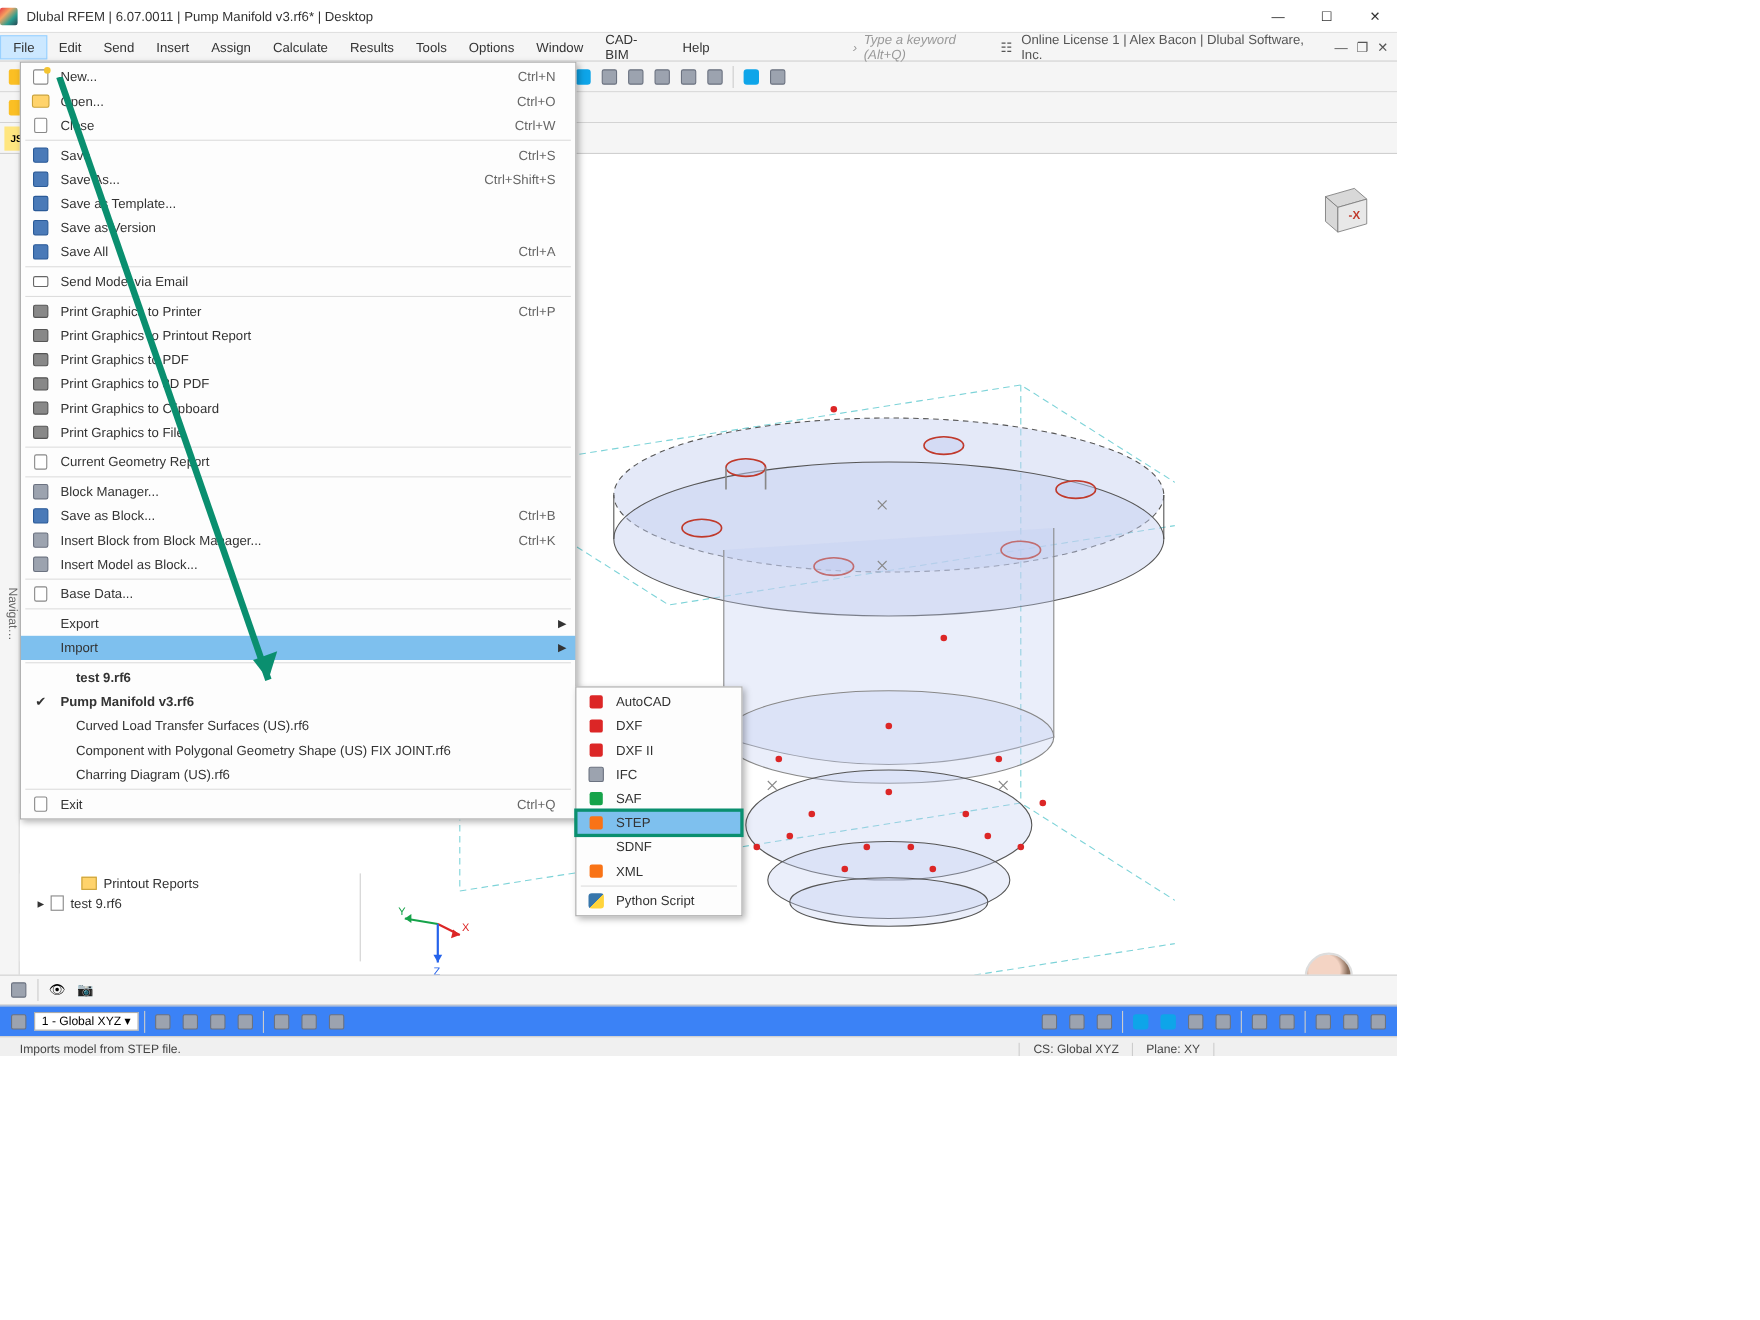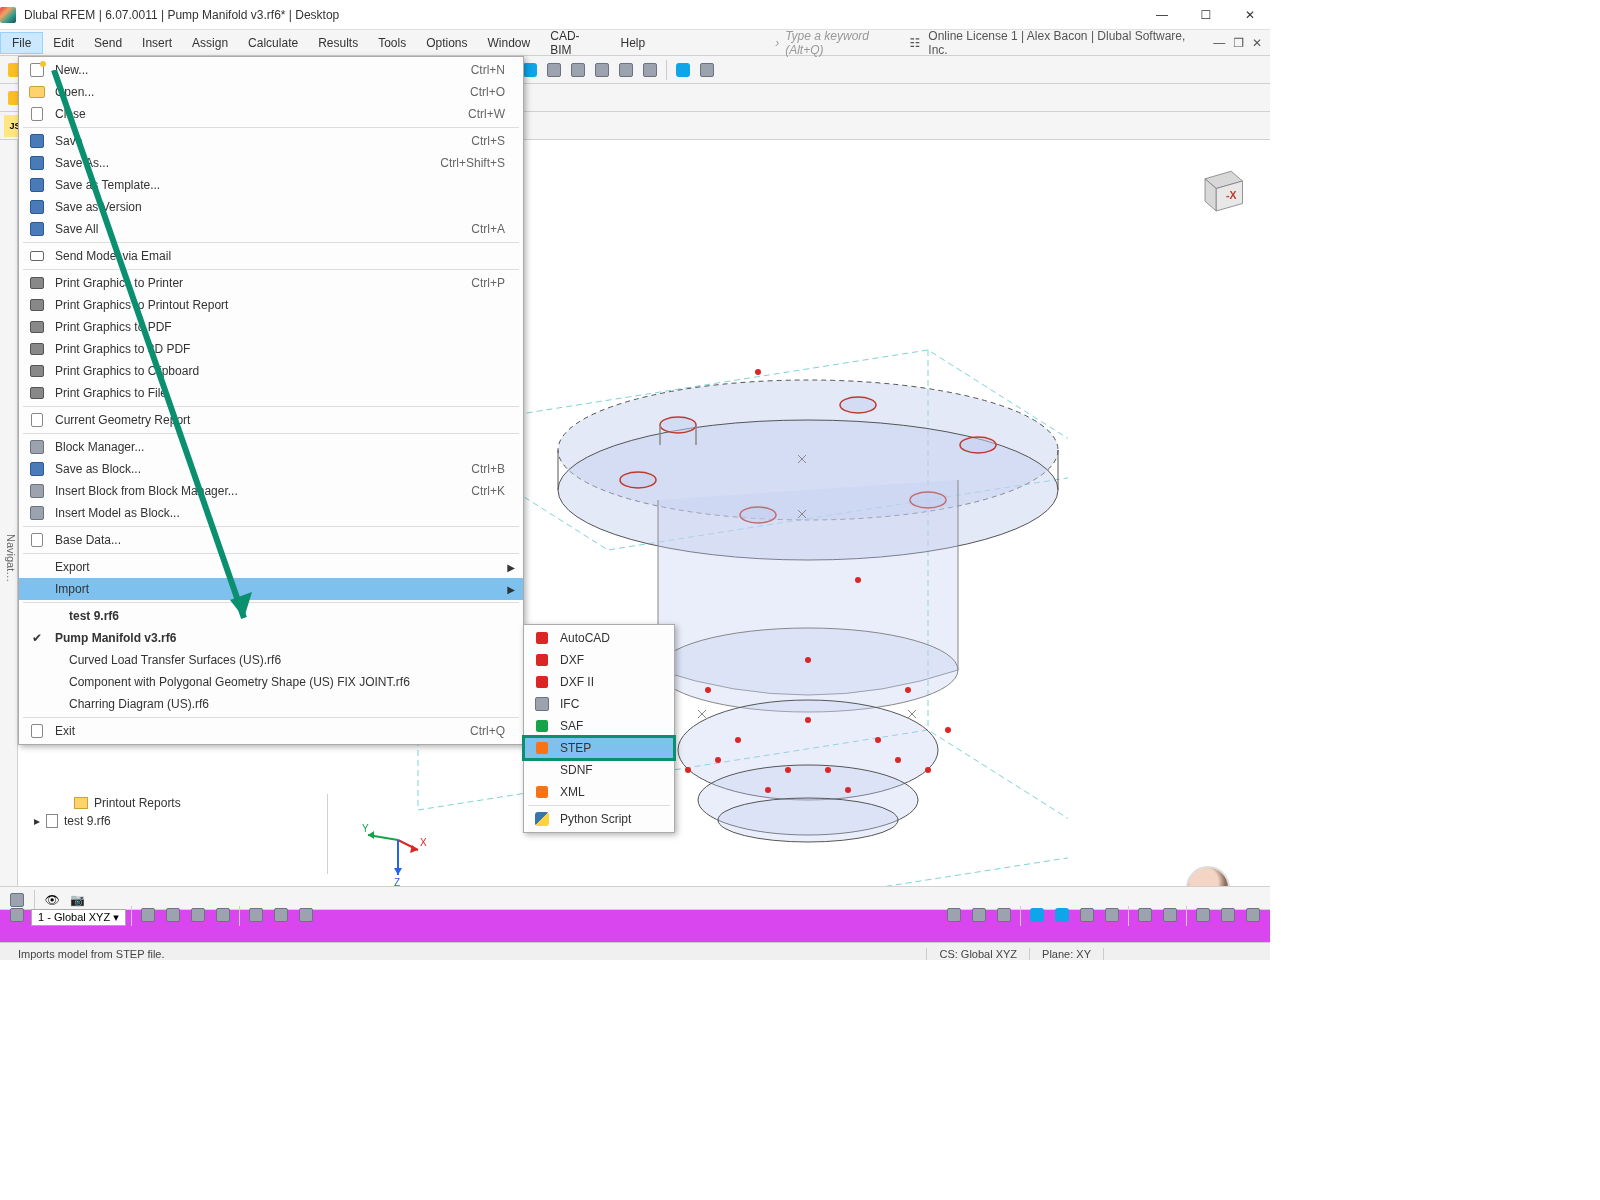--- a/index.html
+++ b/index.html
@@ -56,21 +56,21 @@
 
 .tree-remnant { position:absolute; left:18px; top:849px; width:310px; background:#fff; border-right:1px solid #d0d0d0; font-size:12px; }
 .tree-remnant .trow { display:flex; align-items:center; height:18px; padding-left:40px; gap:6px; color:#333;}
 .tree-remnant .folder { width:14px; height:12px; background:#ffd36b; border:1px solid #caa23a;}
 .tree-remnant .fileico { width:12px; height:14px; background:#fff; border:1px solid #888;}
 
 .bottom-toolbar { position:absolute; bottom:46px; left:0; right:0; height:28px; background:#f5f5f5; border-top:1px solid #d0d0d0; border-bottom:1px solid #d0d0d0; display:flex; align-items:center; padding:0 6px; gap:4px;}
 .bottom-toolbar .tbtn { width:22px; height:22px; border:1px solid transparent; display:flex; align-items:center; justify-content:center;}
 .bottom-toolbar .sep { width:1px; height:20px; background:#ccc; margin:0 2px;}
 
-.statusbar2 { position:absolute; bottom:18px; left:0; right:0; height:28px; background:#d946ef; border-top:1px solid #d0d0d0; display:flex; align-items:flex-end; padding:16px 6px; gap:3px;}
+.statusbar2 { position:absolute; bottom:18px; left:0; right:0; height:28px; background:#3b82f6; border-top:1px solid #d0d0d0; display:flex; align-items:center; padding:0 6px; gap:3px;}
 .statusbar2 .tbtn { width:22px; height:22px; border:1px solid transparent; display:flex; align-items:center; justify-content:center;}
 .statusbar2 .sep { width:1px; height:20px; background:#ccc; margin:0 2px;}
 .statusbar2 .combo { border:1px solid #aaa; background:#fff; padding:1px 6px; font-size:11px; min-width:80px;}
 
 .statusbar { position: absolute; bottom: 0; left: 0; right: 0; height: 18px; background: #f0f0f0; border-top: 1px solid #ccc; display: flex; align-items: flex-end; padding: 0 6px; font-size: 11px; color: #444; }
 .statusbar .cell { padding: 0 12px; border-right: 1px solid #ccc; }
 .statusbar .cell:first-child { flex: 1; border-right: 1px solid #ccc; }
 
 .avatar { position: absolute; right: 40px; bottom: 60px; width: 44px; height: 44px; border-radius: 50%; background: radial-gradient(circle at 40% 35%, #f4d4c4 40%, #8b6f5c 60%); border: 2px solid #ddd; }
 

